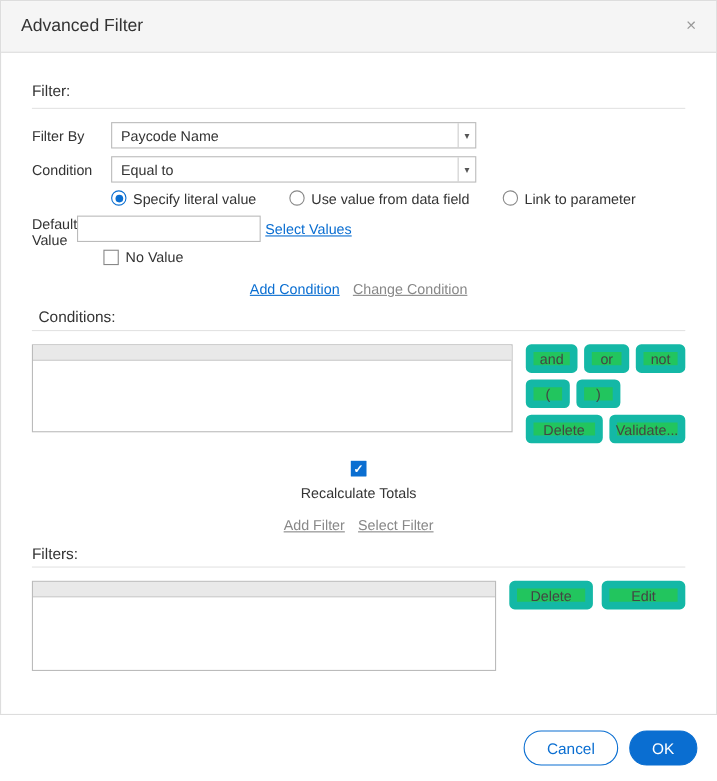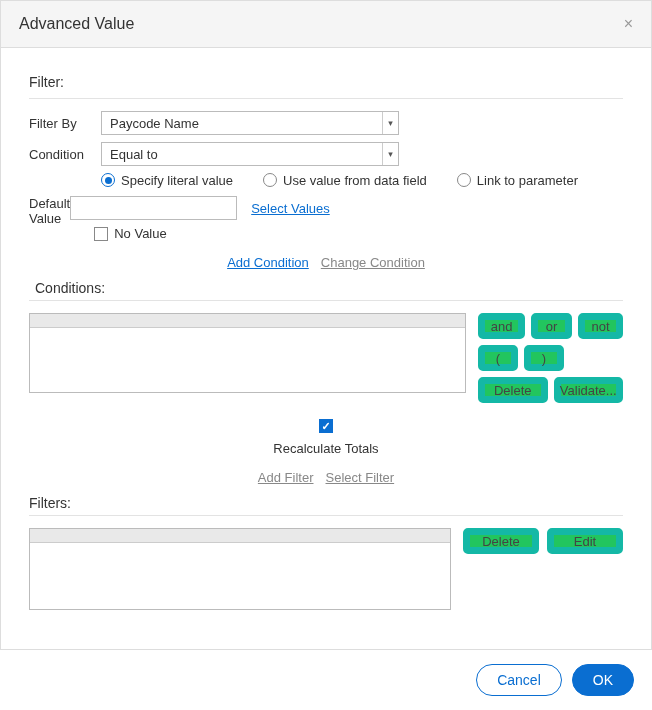--- a/index.html
+++ b/index.html
@@ -51,21 +51,21 @@
     display: flex;
     align-items: center;
     margin-bottom: 7px;
   }
   .form-row .lbl {
     width: 72px;
     font-size: 13px;
     color: #333;
   }
   .dropdown {
-    width: 298px;
+    width: 332px;
     height: 24px;
     border: 1px solid #bbb;
     background: #fff;
     display: flex;
     align-items: center;
     justify-content: space-between;
     padding: 0 0 0 8px;
     font-size: 13px;
   }
   .dropdown .arrowbox {
@@ -222,27 +222,27 @@
     background: #fff;
     border: 1px solid #0a6ed1;
     color: #0a6ed1;
   }
   .pill-btn.primary {
     background: #0a6ed1;
     border: 1px solid #0a6ed1;
     color: #fff;
   }
   .val-col { display:flex; flex-direction: column; gap:6px; }
-  .val-top { display:flex; align-items:center; gap:14px; }
+  .val-top { display:flex; align-items:center; gap:4px; }
 </style>
 </head>
 <body>
 
 <div class="titlebar">
-  <h1>Advanced Value</h1>
+  <h1>Advanced Filter</h1>
   <span class="close-x">×</span>
 </div>
 
 <div class="content">
 
   <div class="section-label">Filter:</div>
   <hr class="divider">
 
   <div class="form-row">
     <div class="lbl">Filter By</div>

